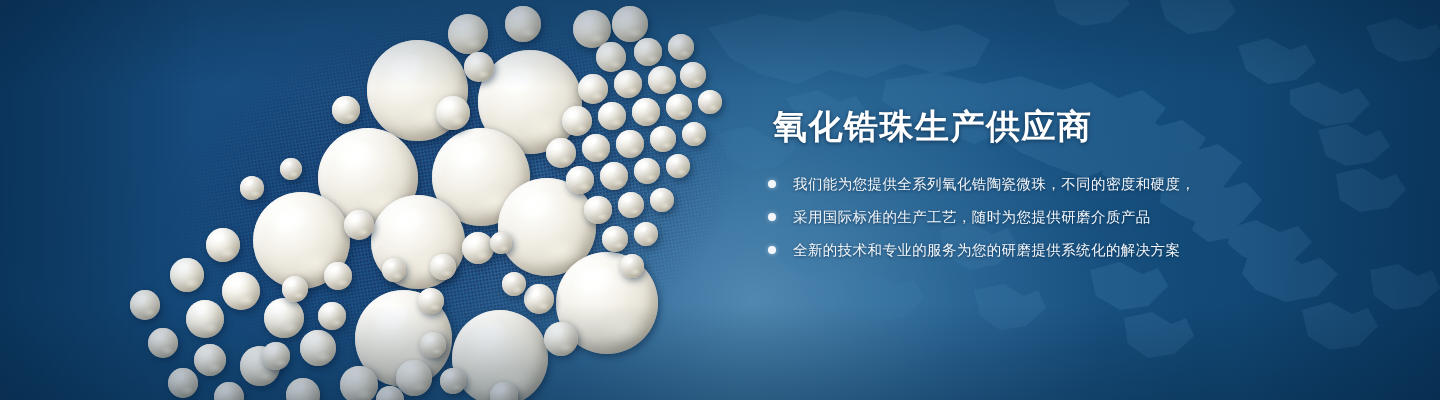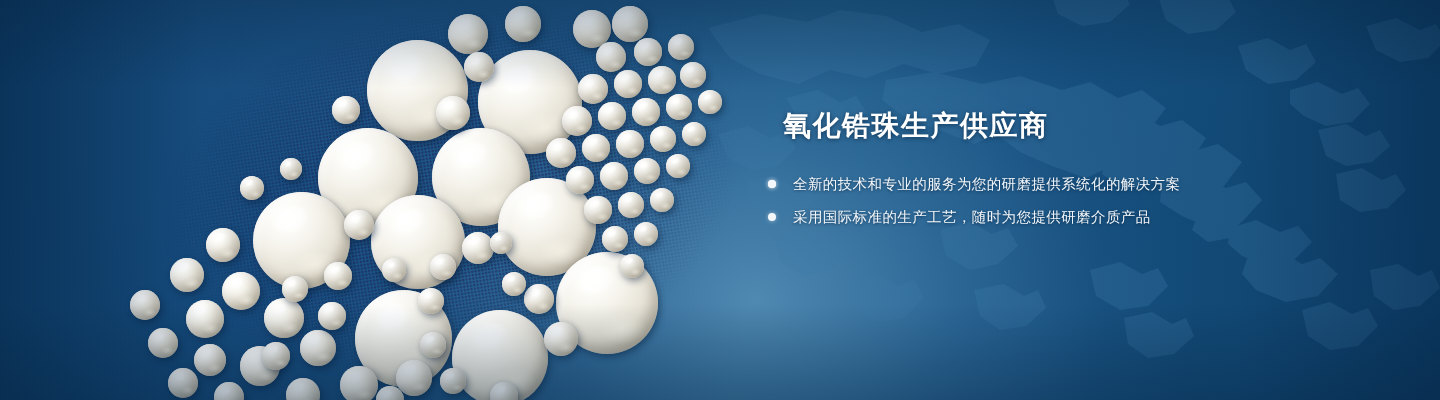--- a/index.html
+++ b/index.html
@@ -55,22 +55,22 @@
     transform:rotate(-24deg);
   }
   .bead::before{
     content:"";position:absolute;right:12%;bottom:10%;width:46%;height:30%;
     border-radius:50%;
     background:radial-gradient(ellipse at 50% 50%, rgba(255,252,240,.45) 0%, rgba(255,252,240,0) 72%);
   }
   
   .copy{position:absolute;left:765px;top:106px;width:640px;}
   .headline{
-    color:#ffffff;font-size:28px;line-height:40px;font-weight:700;
-    letter-spacing:1.5px;margin:0 0 26px 18px;
+    color:#ffffff;font-size:34px;line-height:40px;font-weight:700;
+    letter-spacing:1.5px;margin:0 0 26px 8px;
     text-shadow:0 1px 4px rgba(4,28,52,.65);
   }
   .bullets{list-style:none;margin:0;padding:0;}
   .bullet{
     position:relative;padding-left:28px;margin-bottom:9px;
     color:#f2f6fa;font-size:14.5px;line-height:24px;letter-spacing:.4px;
     text-shadow:0 1px 3px rgba(4,28,52,.6);
   }
   .bullet .dot{
     position:absolute;left:3px;top:8px;width:8px;height:8px;border-radius:50%;
@@ -200,25 +200,26 @@
     <div class="bead" style="left:240px;top:176px;width:24px;height:24px;"></div>
     <div class="bead" style="left:280px;top:158px;width:22px;height:22px;"></div>
   </div>
   <div class="bg-vignette"></div>
 
   <div class="copy">
     <h1 class="headline">氧化锆珠生产供应商</h1>
     <ul class="bullets">
       <li class="bullet">
         <span class="dot"></span>
+        <span>我们能为您提供全系列氧化锆陶瓷微珠，不同的密度和硬度，</span>
+      </li>
+      <li class="bullet">
+        <span class="dot"></span>
+        <span>采用国际标准的生产工艺，随时为您提供研磨介质产品</span>
       </li>
       <li class="bullet">
         <span class="dot"></span>
         <span>全新的技术和专业的服务为您的研磨提供系统化的解决方案</span>
       </li>
-      <li class="bullet">
-        <span class="dot"></span>
-        <span>采用国际标准的生产工艺，随时为您提供研磨介质产品</span>
-      </li>
     </ul>
   </div>
 
 </div>
 
 </body></html>

